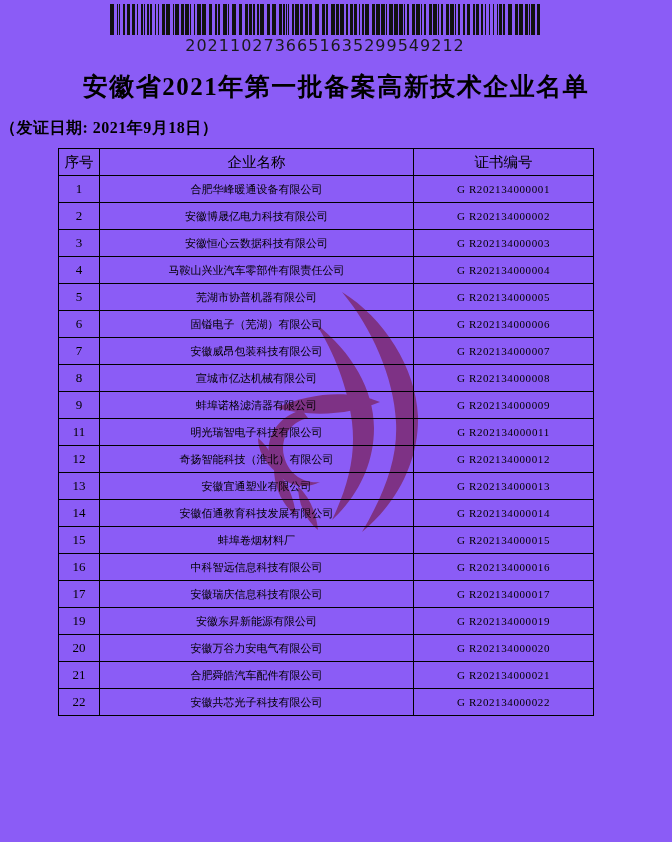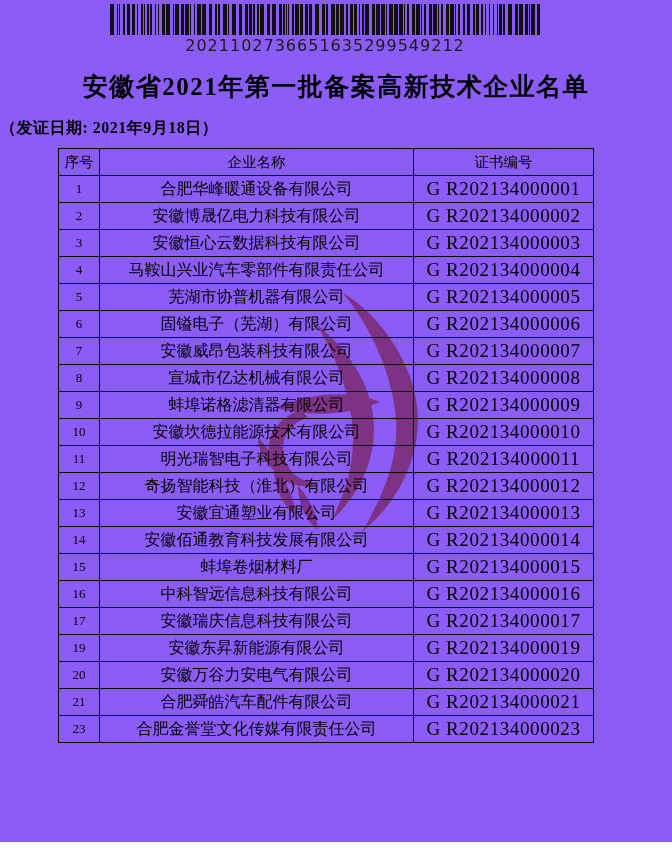--- a/index.html
+++ b/index.html
@@ -84,25 +84,25 @@
   table.company-table th {
     font-size: 14.5px;
     font-weight: normal;
     color: #000000;
   }
   td.cell-no {
     font-size: 13px;
     font-family: "Liberation Serif", "DejaVu Serif", serif;
   }
   td.cell-name {
-    font-size: 16px;
+    font-size: 11px;
     color: #000000;
   }
   td.cell-cert {
-    font-size: 19px;
+    font-size: 11px;
     letter-spacing: 0.6px;
     font-family: "Liberation Serif", "DejaVu Serif", serif;
   }
   .col-no   { width: 41px;  }
   .col-name { width: 314px; }
   .col-cert { width: 180px; }
 
   
   .watermark {
     position: absolute;
@@ -300,25 +300,20 @@
           <td class="cell-no">8</td>
           <td class="cell-name">宣城市亿达机械有限公司</td>
           <td class="cell-cert">G R202134000008</td>
         </tr>
         <tr>
           <td class="cell-no">9</td>
           <td class="cell-name">蚌埠诺格滤清器有限公司</td>
           <td class="cell-cert">G R202134000009</td>
         </tr>
         <tr>
-          <td class="cell-no">10</td>
-          <td class="cell-name">安徽坎德拉能源技术有限公司</td>
-          <td class="cell-cert">G R202134000010</td>
-        </tr>
-        <tr>
           <td class="cell-no">11</td>
           <td class="cell-name">明光瑞智电子科技有限公司</td>
           <td class="cell-cert">G R202134000011</td>
         </tr>
         <tr>
           <td class="cell-no">12</td>
           <td class="cell-name">奇扬智能科技（淮北）有限公司</td>
           <td class="cell-cert">G R202134000012</td>
         </tr>
         <tr>
@@ -355,20 +350,20 @@
           <td class="cell-no">20</td>
           <td class="cell-name">安徽万谷力安电气有限公司</td>
           <td class="cell-cert">G R202134000020</td>
         </tr>
         <tr>
           <td class="cell-no">21</td>
           <td class="cell-name">合肥舜皓汽车配件有限公司</td>
           <td class="cell-cert">G R202134000021</td>
         </tr>
         <tr>
-          <td class="cell-no">23</td>
-          <td class="cell-name">合肥金誉堂文化传媒有限责任公司</td>
-          <td class="cell-cert">G R202134000023</td>
+          <td class="cell-no">22</td>
+          <td class="cell-name">安徽共芯光子科技有限公司</td>
+          <td class="cell-cert">G R202134000022</td>
         </tr>
       </tbody>
   </table>
 
 </div>
 
 </body></html>

